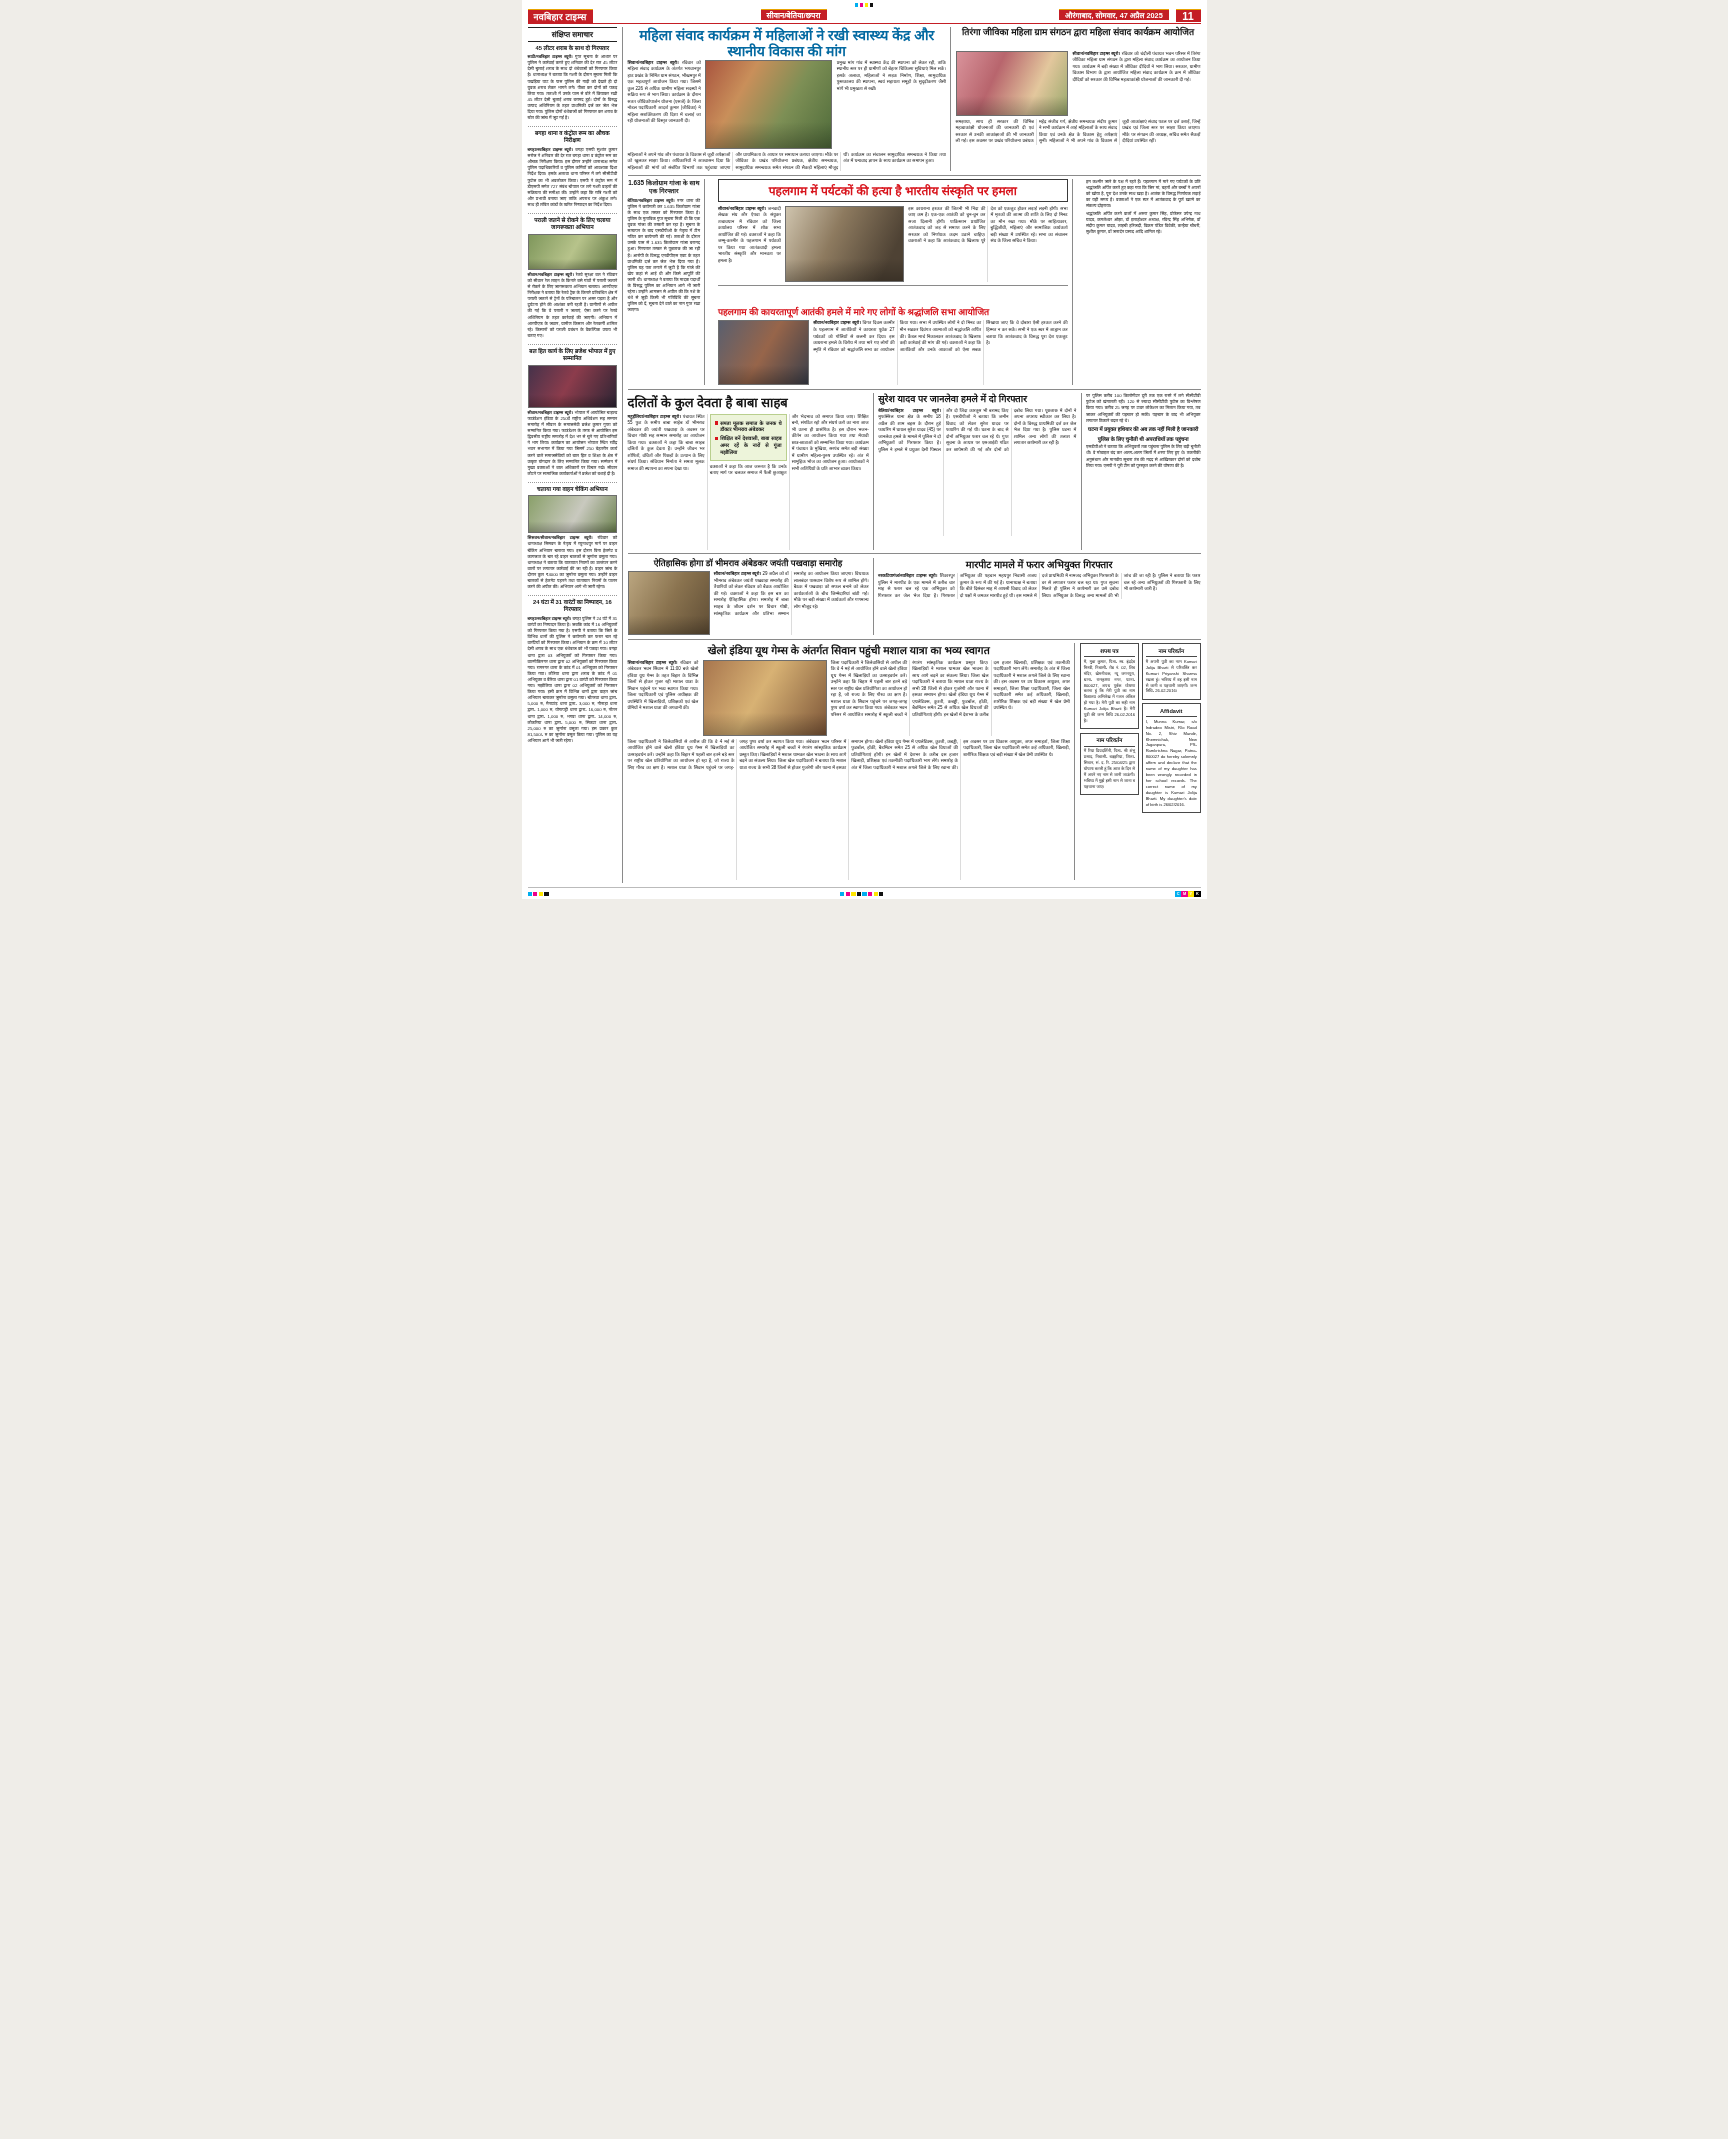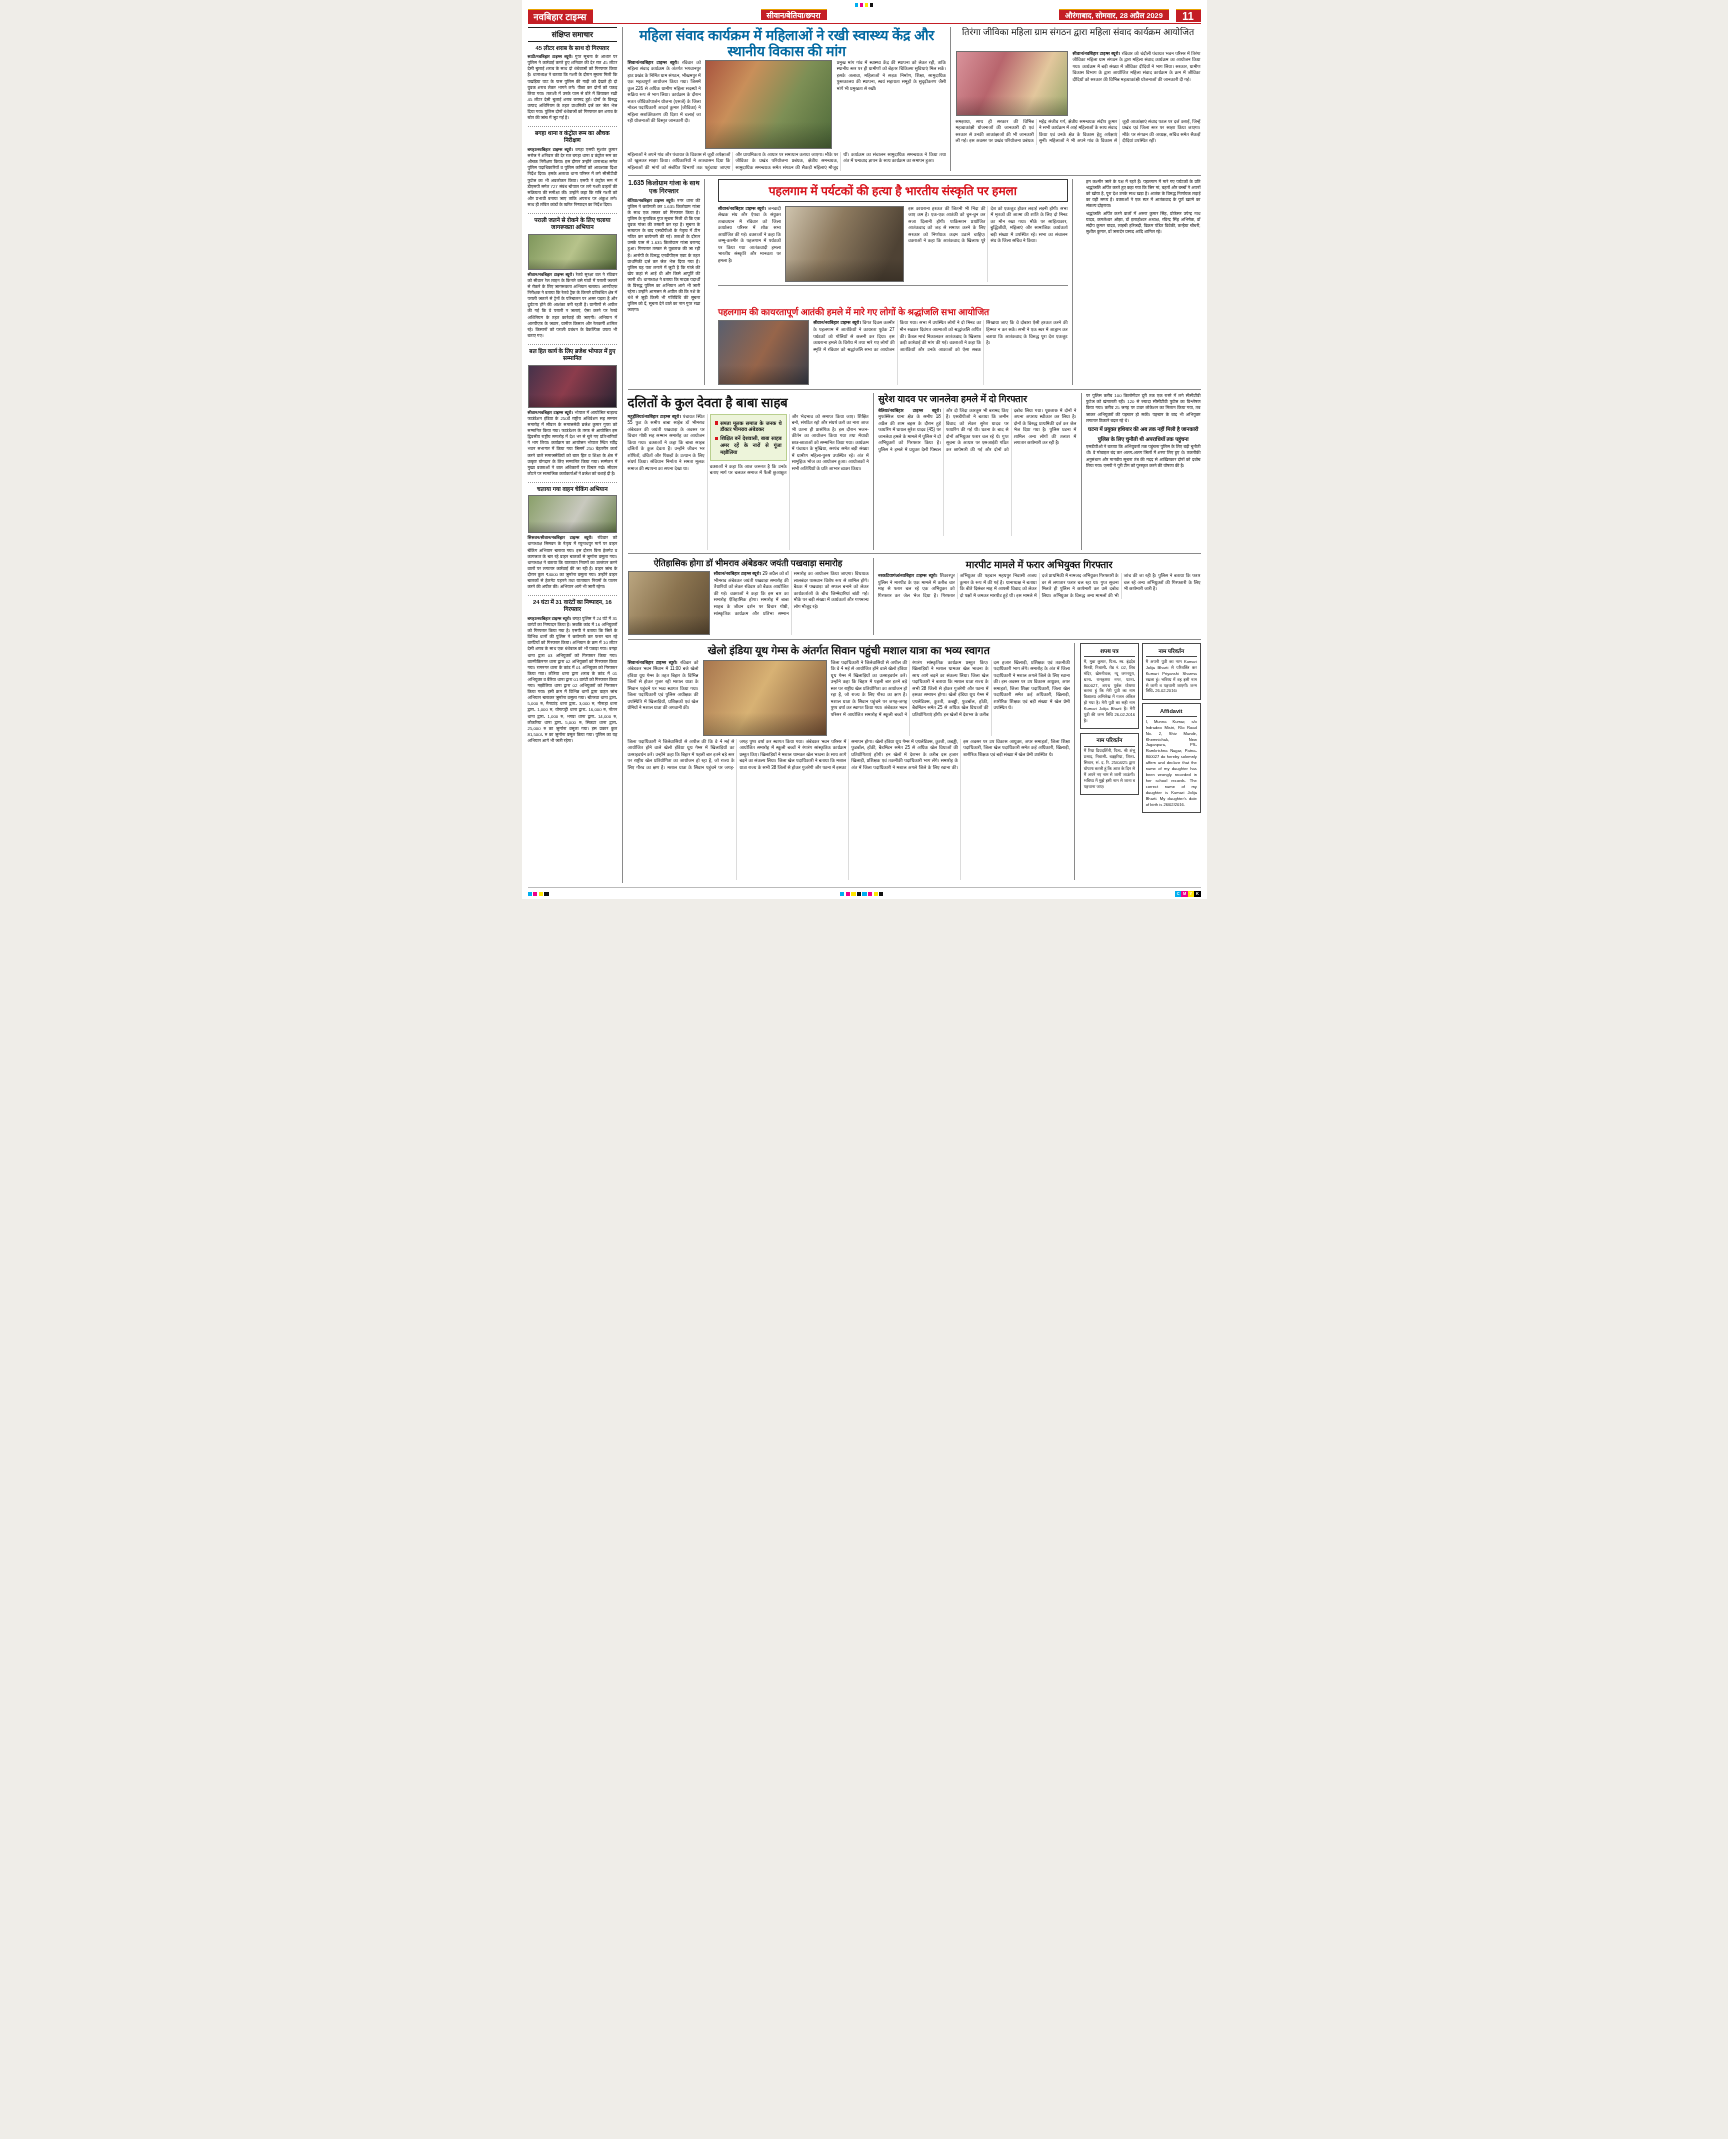--- a/index.html
+++ b/index.html
@@ -28,21 +28,21 @@
 .row4{display:flex;gap:4px}
 .row5{display:flex;gap:5px;border-bottom:none}
 
 .body-text{font-size:4.5px;line-height:1.45;text-align:justify}
 .small-text{font-size:4.3px;line-height:1.42;text-align:justify}
 .byline{font-weight:bold}
 .cols{column-gap:5.1px;column-rule:0.4px solid #dcdcdc}
 .cols-2{column-count:2}.cols-3{column-count:3}.cols-4{column-count:4}
 
 .h-mahila{color:#0369a1;font-size:14px;line-height:1.18;font-weight:bold;text-align:center;margin-bottom:0}
-.h-tiranga{font-size:9px;line-height:1.25;font-weight:normal;text-align:center;margin-bottom:13px}
+.h-tiranga{font-size:9px;line-height:1.25;font-weight:bold;text-align:center;margin-bottom:13px}
 .h-pahalgam{color:#d8141c;font-size:12px;font-weight:bold;text-align:center;border:0.9px solid #3a3a3a;padding:2.1px 3.4px;margin-bottom:3.4px}
 .h-shraddha{color:#d8141c;font-size:9px;font-weight:bold;text-align:left;margin:3.4px 0 2.6px;border-top:0.4px solid #8a8a8a;padding-top:19px}
 .h-ganja{font-size:6.4px;font-weight:bold;text-align:center;margin-bottom:2.1px;line-height:1.3}
 .h-dalit{font-size:13px;font-weight:bold;margin-bottom:2.6px}
 .h-suresh{font-size:9.4px;font-weight:bold;margin-bottom:2.6px;line-height:1.25}
 .h-ambedkar{font-size:8.6px;font-weight:bold;text-align:center;margin-bottom:2.6px;line-height:1.3}
 .h-marpit{font-size:9.8px;font-weight:bold;text-align:center;margin-bottom:2.6px}
 .h-khelo{font-size:10.7px;font-weight:bold;text-align:center;margin-bottom:2.6px}
 .subhead{font-size:5.3px;font-weight:bold;text-align:center;margin:2.6px 0 1.7px;line-height:1.3}
 
@@ -121,21 +121,21 @@
       <i class="mk-m"></i>
       <i class="mk-y"></i>
       <i class="mk-k"></i>
   </div>
 
   <header class="masthead">
     <div class="mast-seg mast-left">नवबिहार टाइम्स</div>
     <div class="sp1"></div>
     <div class="mast-seg mast-center">सीवान/बेतिया/छपरा</div>
     <div class="sp2"></div>
-    <div class="mast-seg mast-right">औरंगाबाद, सोमवार, 28 अप्रैल 2029</div>
+    <div class="mast-seg mast-right">औरंगाबाद, सोमवार, 47 अप्रैल 2025</div>
     <div class="page-num">11</div>
   </header>
 
   <div class="content">
 
     <aside class="briefs">
       <div class="briefs-title">संक्षिप्त समाचार</div>
 
       <article class="brief">
         <h3>45 लीटर शराब के साथ दो गिरफ्तार</h3>

